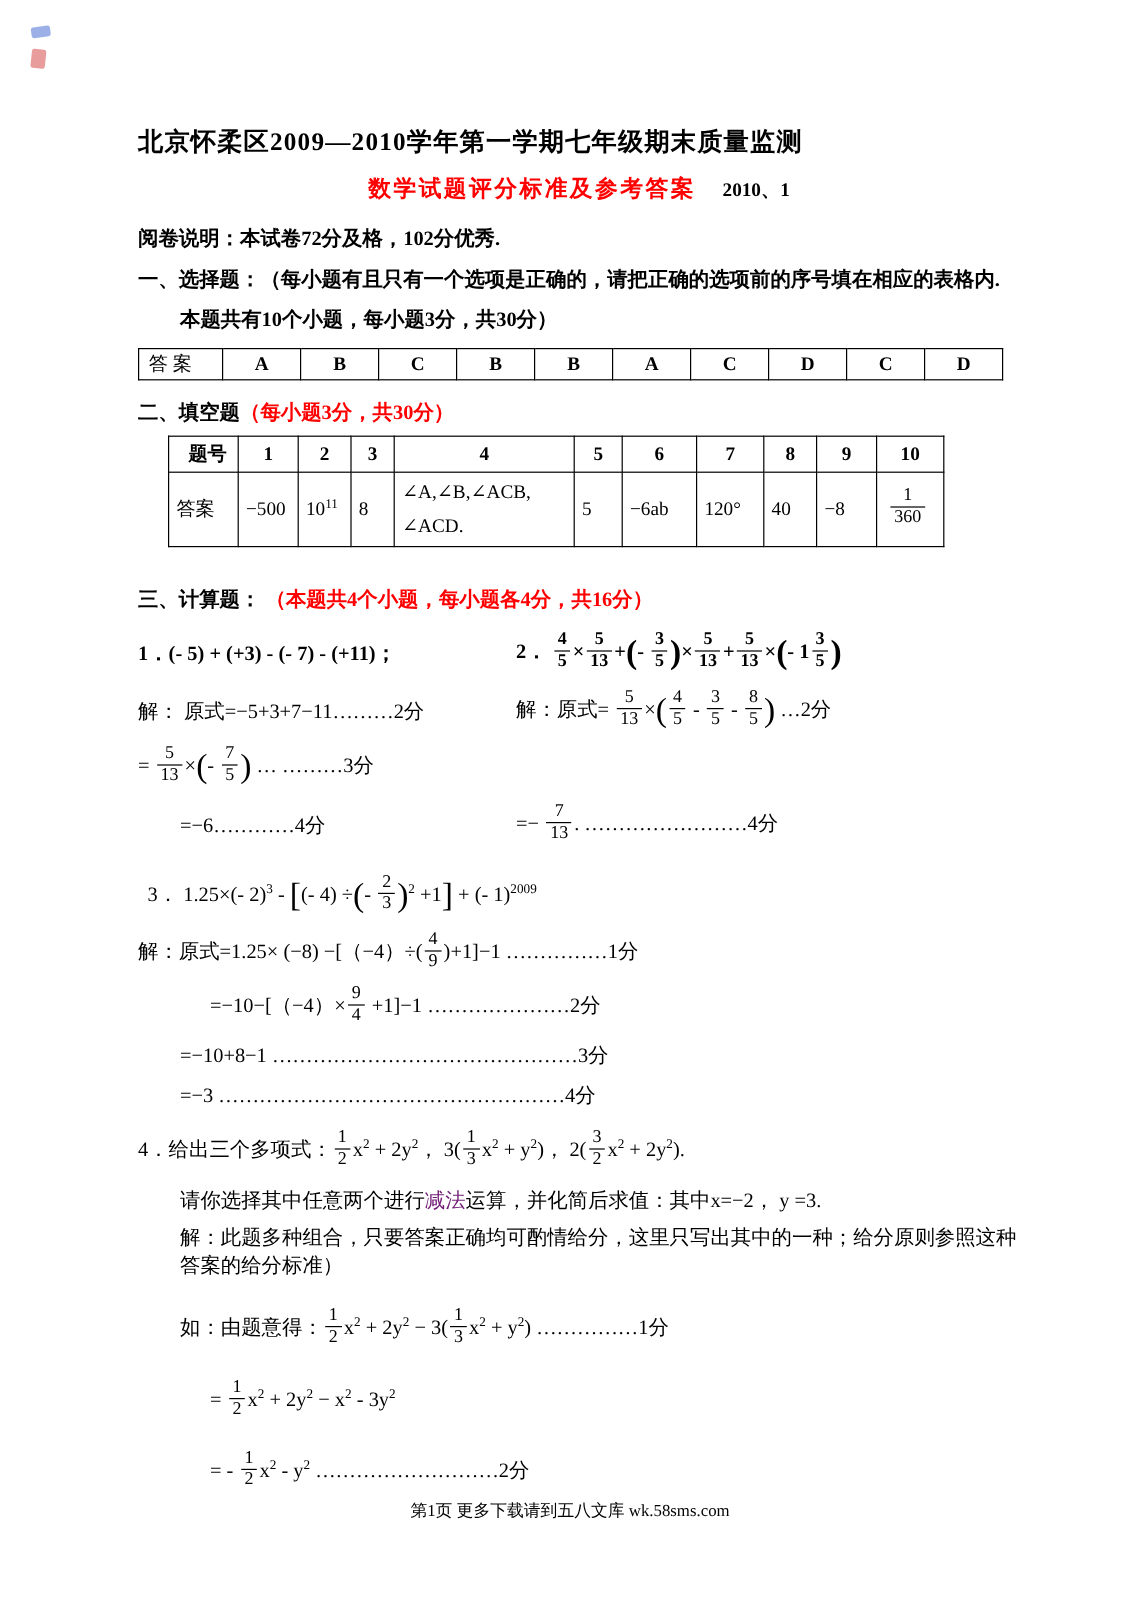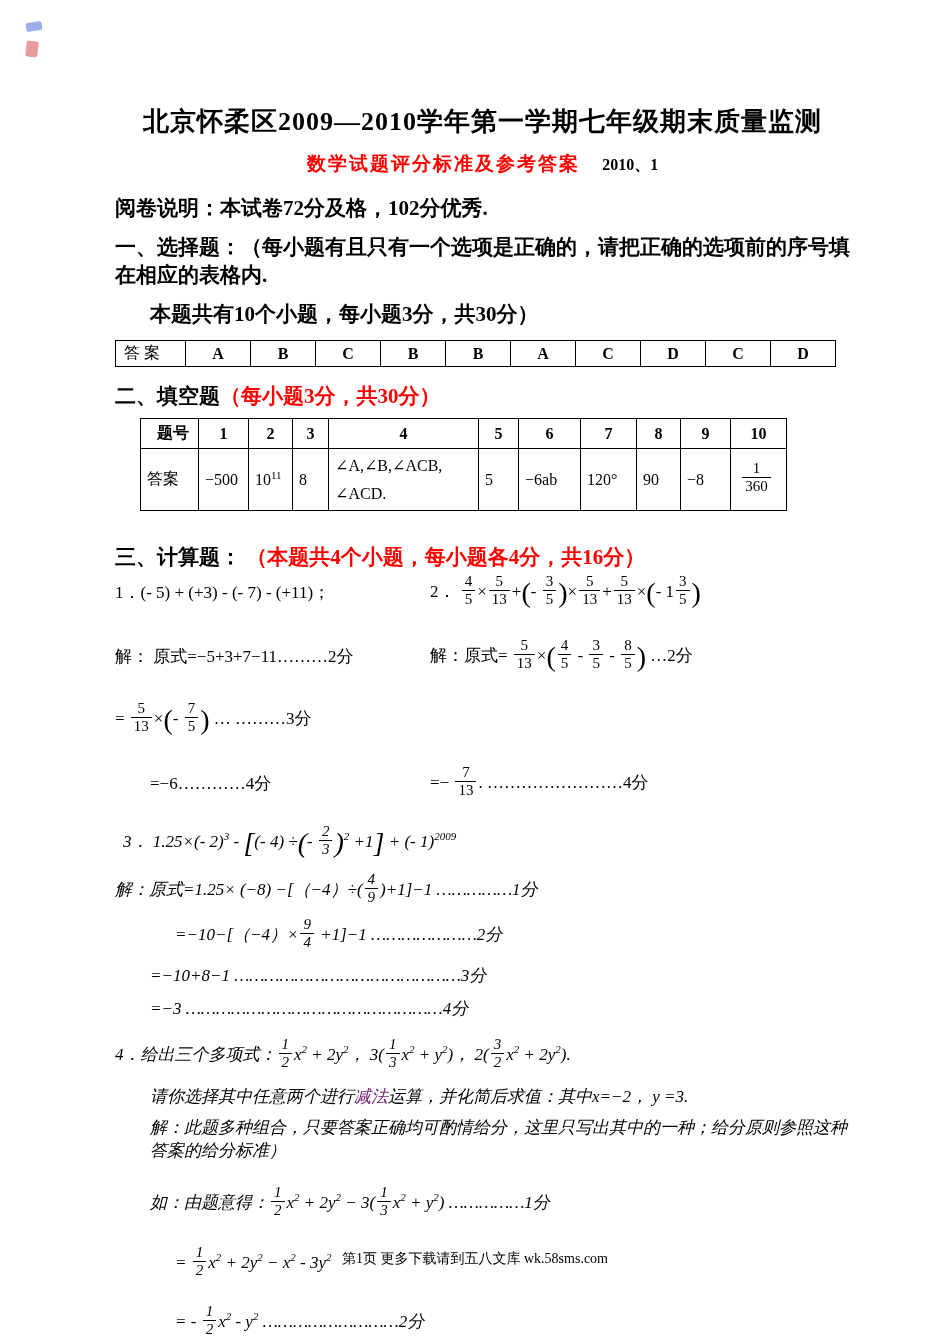--- a/index.html
+++ b/index.html
@@ -8,26 +8,26 @@
     width:950px; height:1344px; position:relative;
     font-family:"Liberation Serif","DejaVu Serif",serif;
     color:#000; font-size:17px;
   }
   .page { padding:104px 100px 0 115px; position:relative; }
 
   .corner { position:absolute; left:26px; top:22px; width:34px; height:48px; }
   .cw-blue { display:block; width:16px; height:9px; background:#4a6fd4; opacity:.55; border-radius:2px; transform:rotate(-8deg); }
   .cw-red  { display:block; width:12px; height:16px; background:#d43a3a; opacity:.5; border-radius:2px; margin-top:10px; transform:rotate(6deg); }
 
-  .title { text-align:center; font-size:26px; font-weight:bold; letter-spacing:1px; }
+  .title { font-size:21px; font-weight:bold; letter-spacing:1px; }
   .subtitle { text-align:center; margin-top:12px; }
   .subtitle .red-big { color:#ff0000; font-size:19px; font-weight:bold; letter-spacing:2px; }
   .subtitle .date { font-size:16px; font-weight:bold; margin-left:18px; }
 
-  .boldline { font-size:21px; font-weight:bold; }
+  .boldline { font-size:17px; font-weight:bold; }
   .note { margin-top:17px; }
   .secline { margin-top:11px; }
   .red { color:#ff0000; }
   .blue { color:#701a75; }
   .ind35 { padding-left:35px; }
   .ind60 { padding-left:60px; }
 
   table { border-collapse:collapse; table-layout:fixed; }
   td { border:1px solid #000; font-size:16px; text-align:center; padding:1px 4px; overflow:hidden; }
   .t1 { margin-top:12px; width:720px; }
@@ -41,25 +41,25 @@
   .t2 .lbl { text-align:left; padding-left:16px; font-weight:normal; }
   .t2 .angles div { line-height:1.7; }
 
   .frac { display:inline-block; vertical-align:middle; text-align:center;
           margin:0 2px; font-size:15px; line-height:1.15; position:relative; top:-2px; }
   .fn { display:block; padding:0 3px; }
   .fd { display:block; border-top:1px solid #000; padding:0 3px; }
   sup { font-size:11px; }
   .big { font-size:165%; vertical-align:middle; line-height:1; }
 
-  .mline { margin-top:10px;font-style:italic; }
-  .row2 { display:flex; align-items:center; margin-top:28px; }
+  .mline { margin-top:10px; }
+  .row2 { display:flex; align-items:center; margin-top:12px; }
   .row2 .lcell { width:315px; }
   .row2 .rcell { flex:1; }
-  .r2g { margin-top:4px; }
+  .r2g { margin-top:16px;font-weight:bold; }
 
   .p3h { margin-top:24px; padding-left:8px; }
   .p3s1 { margin-top:12px; }
   .p3s2 { margin-top:10px; }
   .p3s3 { margin-top:10px; }
   .p4h { margin-top:18px; }
   .p4choose { margin-top:12px; padding-left:35px; }
   .p4note { margin-top:8px; padding-left:35px; text-indent:-0px; width:740px; }
   .p4s { margin-top:24px; }
 
@@ -156,21 +156,21 @@
       <td>−500</td>
       <td><span>10</span><sup>11</sup></td>
       <td>8</td>
       <td class="angles">
         <div>∠A,∠B,∠ACB,</div>
         <div>∠ACD.</div>
       </td>
       <td>5</td>
       <td>−6ab</td>
       <td>120°</td>
-      <td>90</td>
+      <td>40</td>
       <td>−8</td>
       <td class="ctr">
         <span class="frac"><span class="fn">1</span><span class="fd">360</span></span>
       </td>
     </tr>
   </tbody>
     </table>
 
   <div class="boldline secline" style="margin-top:32px">
     <span>三、计算题：</span>

